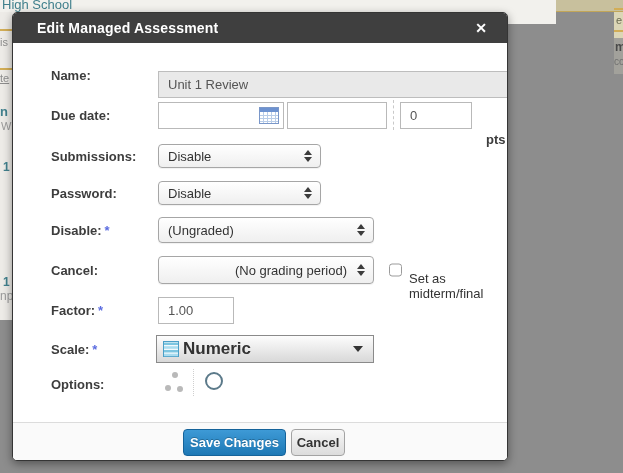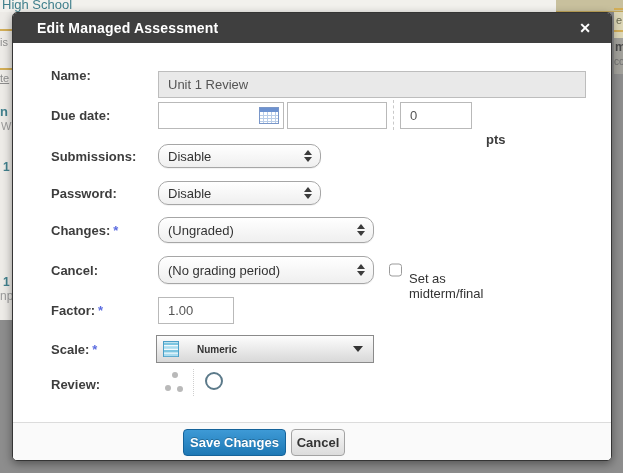--- a/index.html
+++ b/index.html
@@ -32,21 +32,21 @@
   .frag-1a { left:3px; top:148px; color:#41808d; font-weight:bold; }
   .frag-tl { left:12px; top:162px; color:#9a9a9a; font-size:10px; }
   .frag-1b { left:3px; top:263px; color:#41808d; font-weight:bold; }
   .frag-np { left:0;  top:277px; color:#9a9a9a; font-size:12px; }
   .frag-e  { left:616px; top:14px; color:#6b6b52; font-size:11px; }
   .frag-m  { left:615px; top:40px; color:#4a4a4a; font-weight:bold; font-size:12px; }
   .frag-cc { left:614px; top:56px; color:#707070; font-size:10px; }
 
   
   .modal {
-    position:absolute; left:12px; top:12px; width:600px; height:449px;
+    position:absolute; left:12px; top:12px; width:496px; height:449px;
     background:#ffffff; border:1px solid #353535; border-radius:5px;
     box-shadow:0 3px 10px rgba(0,0,0,.4);
     overflow:hidden;
   }
   .modal-header {
     position:absolute; left:0; top:0; right:0; height:30px;
     background:#3f3f3f; color:#fff;
     display:flex; align-items:center;
     padding:0 20px 0 24px;
   }
@@ -78,54 +78,54 @@
   .due-date-wrap input { width:126px; padding-right:30px; }
   .cal-icon { position:absolute; right:5px; top:5px; width:20px; height:17px; cursor:pointer; }
   .due-time { position:absolute; left:274px; width:100px; }
   .due-divider { position:absolute; left:380px; top:-2px; height:30px; border-left:1px dashed #c9c9c9; }
   .pts-input { position:absolute; left:387px; width:72px; }
   .pts-label { position:absolute; left:473px; font-size:13px; font-weight:bold; color:#3d3d3d;margin-top:48px; }
 
   
   .sel {
     position:absolute; left:145px; height:24px;
-    border:1px solid #a6a6a6; border-radius:10px;
+    border:1px solid #a6a6a6; border-radius:4px;
     background:linear-gradient(#ffffff,#efefef);
     display:flex; align-items:center;
     font-size:13px; color:#333;
     padding:0 26px 0 9px; cursor:pointer;
     box-shadow:0 1px 1px rgba(0,0,0,.06);
   }
   .stepper { position:absolute; right:8px; top:50%; transform:translateY(-50%); display:flex; flex-direction:column; align-items:center; }
   .tri-up   { width:0; height:0; border-left:4px solid transparent; border-right:4px solid transparent; border-bottom:5px solid #3c3c3c; margin-bottom:2px; }
   .tri-down { width:0; height:0; border-left:4px solid transparent; border-right:4px solid transparent; border-top:5px solid #3c3c3c; }
 
   .row-subm { top:131px; height:24px; }
   .row-pass { top:168px; height:24px; }
   .sel-narrow { width:163px; }
   .row-cat  { top:204px; height:26px; }
   .row-per  { top:243px; height:28px; }
   .sel-wide { width:216px; height:26px; }
-  .sel-wide2 { width:216px; height:28px; }
+  .sel-wide2 { width:216px; height:28px;justify-content:flex-end; }
 
   .cb { position:absolute; left:376px; top:50%; transform:translateY(-50%); width:13px; height:13px; border:1px solid #9b9b9b; border-radius:3px; background:#fff; cursor:pointer; }
   .cb-label { position:absolute; left:396px; font-size:13px; color:#333;margin-top:32px; }
 
   .row-factor { top:284px; height:27px; }
   .factor-input { position:absolute; left:145px; width:76px; }
 
   .row-scale { top:322px; height:28px; }
   .scale-dd {
     position:absolute; left:143px; width:218px; height:28px;
     border:1px solid #8a8a8a;
     background:linear-gradient(#fdfdfd,#d8d8d8);
     display:flex; align-items:center; padding:0 10px 0 6px; cursor:pointer;
   }
   .scale-icon { width:16px; height:16px; }
-  .scale-text { font-size:10px; font-weight:bold; color:#333; margin-left:18px;text-align:right; }
+  .scale-text { font-size:17px; font-weight:bold; color:#333; margin-left:4px;text-align:right; }
   .scale-arrow { margin-left:auto; width:0; height:0; border-left:5px solid transparent; border-right:5px solid transparent; border-top:6px solid #333; }
 
   .row-options { top:358px; height:26px; }
   .dots-icon { position:absolute; left:151px; top:1px; width:20px; height:20px; cursor:pointer; }
   .dot { position:absolute; width:6px; height:6px; border-radius:50%; background:#b9b9b9; }
   .dot-1 { left:8px; top:0; }
   .dot-2 { left:1px; top:13px; }
   .dot-3 { left:13px; top:14px; }
   .opt-divider { position:absolute; left:180px; top:-2px; height:27px; border-left:1px dotted #cfcfcf; }
   .circle-icon { position:absolute; left:192px; top:1px; width:18px; height:18px; border:2px solid #5c7a8a; border-radius:50%; cursor:pointer; }
@@ -231,21 +231,21 @@
     <div class="sel sel-narrow">
       <span>Disable</span>
       <span class="stepper">
           <span class="tri-up"></span>
           <span class="tri-down"></span>
         </span>
     </div>
   </div>
 
   <div class="row row-cat">
-    <span class="lbl"><span>Changes:</span><span class="req">*</span></span>
+    <span class="lbl"><span>Disable:</span><span class="req">*</span></span>
     <div class="sel sel-wide">
       <span>(Ungraded)</span>
       <span class="stepper">
           <span class="tri-up"></span>
           <span class="tri-down"></span>
         </span>
     </div>
   </div>
 
   <div class="row row-per">
@@ -275,21 +275,21 @@
         <rect x="1" y="5.2" width="14" height="2.6" fill="#a9dcef"></rect>
         <rect x="1" y="8.9" width="14" height="2.6" fill="#7cc5e0"></rect>
         <rect x="1" y="12.6" width="14" height="2.6" fill="#a9dcef"></rect>
       </svg>
       <span class="scale-text">Numeric</span>
       <span class="scale-arrow"></span>
     </div>
   </div>
 
   <div class="row row-options">
-    <span class="lbl">Review:</span>
+    <span class="lbl">Options:</span>
     <span class="dots-icon">
       <span class="dot dot-1"></span>
         <span class="dot dot-2"></span>
         <span class="dot dot-3"></span>
     </span>
     <span class="opt-divider"></span>
     <span class="circle-icon"></span>
   </div>
 
   <div class="modal-footer">

